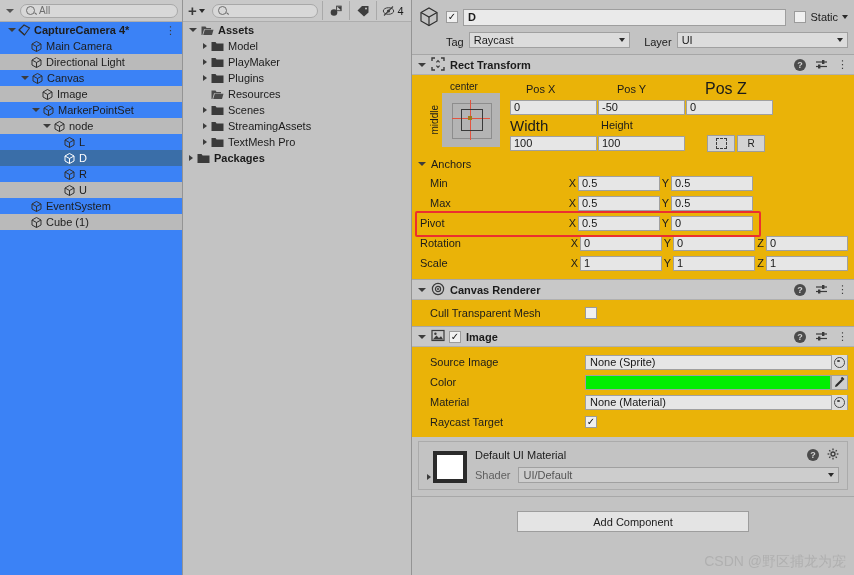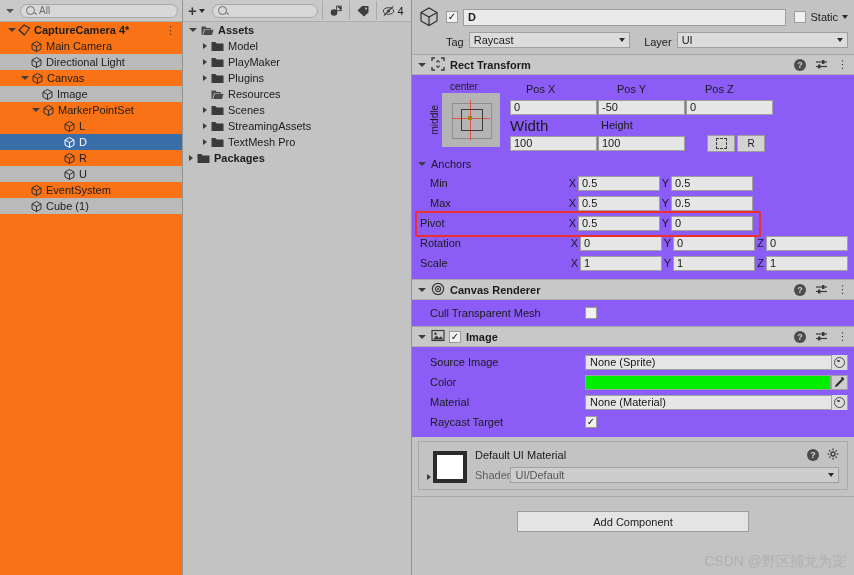--- a/index.html
+++ b/index.html
@@ -27,21 +27,21 @@
     display:flex;align-items:center;padding:0 3px;box-sizing:border-box;
     font-size:11px;color:#161616;
   }
   .chk{
     width:12px;height:12px;background:#f0f0f0;border:1px solid #9b9b9b;
     box-sizing:border-box;display:flex;align-items:center;justify-content:center;
     font-size:10px;color:#111;line-height:1;
   }
 
   
-  .hier{width:183px;height:575px;background:#f97316;border-right:1px solid #949494;box-sizing:border-box;position:relative;}
+  .hier{width:183px;height:575px;background:#3b82f6;border-right:1px solid #949494;box-sizing:border-box;position:relative;}
   .hier-top{height:21px;display:flex;align-items:center;padding:0 4px;background:#c9c9c9;border-bottom:1px solid #adadad;}
   .hier-top .tri{margin:0 6px 0 2px;}
   .searchbox{
     flex:1;height:14px;background:#d8d8d8;border:1px solid #a8a8a8;border-radius:7px;
     display:flex;align-items:center;padding:0 5px;box-sizing:border-box;color:#6d6d6d;font-size:10px;
   }
   .magnifier{width:7px;height:7px;border:1.3px solid #6d6d6d;border-radius:50%;position:relative;margin-right:4px;flex:none;}
   .magnifier:after{content:"";position:absolute;width:3px;height:1.3px;background:#6d6d6d;transform:rotate(40deg);right:-3px;bottom:0px;}
   .hrow{height:16px;display:flex;align-items:center;font-size:11px;color:#1d1d1d;padding-left:2px;position:relative;}
   .hrow.alt{background:#bababa;}
@@ -71,21 +71,21 @@
   .goname{flex:1;height:17px;background:#eaeaea;border:1px solid #9e9e9e;display:flex;align-items:center;padding:0 4px;box-sizing:border-box;font-weight:bold;font-size:11px;}
   .statwrap{display:flex;align-items:center;margin-left:8px;}
   .statwrap .chk{margin-right:4px;}
   .taglayer{display:flex;align-items:flex-end;margin-top:4px;padding-left:28px;}
   .lbl{font-size:11px;color:#1b1b1b;}
   .ddfield{
     height:16px;background:#dcdcdc;border:1px solid #a0a0a0;box-sizing:border-box;
     display:flex;align-items:center;justify-content:space-between;padding:0 4px;font-size:11px;
   }
 
-  .comp{border-top:1px solid #a6a6a6;background:#8b5cf6;}
+  .comp{border-top:1px solid #a6a6a6;background:#eab308;}
   .comp-head{height:19px;display:flex;align-items:center;background:#c8c8c8;border-bottom:1px solid #b0b0b0;padding:0 6px;}
   .comp-head .tri{margin-right:5px;flex:none;}
   .comp-title{font-weight:bold;font-size:11px;margin-left:5px;}
   .comp-right{margin-left:auto;display:flex;align-items:center;gap:9px;}
   .qico{width:12px;height:12px;border-radius:50%;background:#4c4c4c;color:#d2d2d2;font-size:9px;display:flex;align-items:center;justify-content:center;font-weight:bold;}
   .presetico{width:13px;height:12px;position:relative;}
   .kebab2{font-size:11px;color:#3e3e3e;line-height:9px;}
 
   .body{padding:5px 6px 6px 6px;}
   .frow{display:flex;align-items:center;height:20px;}
@@ -181,20 +181,29 @@
           <span>Image</span>
         </div>
         <div class="hrow">
           <span class="tri open" style="margin-left:30px;margin-right:2px;"></span>
           <span class="cubeico"><svg width="13" height="13" viewBox="0 0 13 13">
               <polygon points="2,4 6.5,1.5 11,4 11,9 6.5,11.5 2,9" fill="none" stroke="#313131" stroke-width="1"></polygon>
               <polyline points="2,4 6.5,6.5 11,4" fill="none" stroke="#313131" stroke-width="1"></polyline>
               <line x1="6.5" y1="6.5" x2="6.5" y2="11.5" stroke="#313131" stroke-width="1"></line>
             </svg></span>
           <span>MarkerPointSet</span>
+        </div>
+        <div class="hrow alt">
+          <span class="tri open" style="margin-left:41px;margin-right:2px;"></span>
+          <span class="cubeico"><svg width="13" height="13" viewBox="0 0 13 13">
+              <polygon points="2,4 6.5,1.5 11,4 11,9 6.5,11.5 2,9" fill="none" stroke="#313131" stroke-width="1"></polygon>
+              <polyline points="2,4 6.5,6.5 11,4" fill="none" stroke="#313131" stroke-width="1"></polyline>
+              <line x1="6.5" y1="6.5" x2="6.5" y2="11.5" stroke="#313131" stroke-width="1"></line>
+            </svg></span>
+          <span>node</span>
         </div>
         <div class="hrow">
           <span style="display:inline-block;width:61px;"></span>
           <span class="cubeico"><svg width="13" height="13" viewBox="0 0 13 13">
               <polygon points="2,4 6.5,1.5 11,4 11,9 6.5,11.5 2,9" fill="none" stroke="#313131" stroke-width="1"></polygon>
               <polyline points="2,4 6.5,6.5 11,4" fill="none" stroke="#313131" stroke-width="1"></polyline>
               <line x1="6.5" y1="6.5" x2="6.5" y2="11.5" stroke="#313131" stroke-width="1"></line>
             </svg></span>
           <span>L</span>
         </div>
@@ -429,21 +438,21 @@
                 <div class="ap-inner"></div>
                 <div class="ap-dot"></div>
               </div>
             </div>
           </div>
 
           <div style="flex:1;">
             <div class="row" style="height:16px;padding-left:16px;">
               <div style="width:91px;font-size:11px;">Pos X</div>
               <div style="width:88px;font-size:11px;">Pos Y</div>
-              <div style="font-size:11px;">Pos Z</div>
+              <div style="font-size:16px;">Pos Z</div>
             </div>
             <div class="row" style="height:20px;">
               <div class="field" style="width:87px;">
                   <span>0</span>
                 </div>
               <div class="field" style="width:87px;margin-left:1px;">
                   <span>-50</span>
                 </div>
               <div class="field" style="width:87px;margin-left:1px;">
                   <span>0</span>
@@ -671,21 +680,21 @@
                       <line x1="2.2" y1="2.2" x2="3.4" y2="3.4"></line>
                       <line x1="8.6" y1="8.6" x2="9.8" y2="9.8"></line>
                       <line x1="9.8" y1="2.2" x2="8.6" y2="3.4"></line>
                       <line x1="3.4" y1="8.6" x2="2.2" y2="9.8"></line>
                     </g>
                   </svg>
               </span>
             </span>
           </div>
           <div style="display:flex;align-items:center;margin-top:5px;">
-            <span style="font-size:11px;color:#5f5f5f;">Shader</span>
+            <span style="font-size:11px;color:#5f5f5f;margin-right:8px;">Shader</span>
             <div class="ddfield" style="flex:1;background:#cdcdcd;">
               <span style="color:#555;">UI/Default</span>
               <span class="ddarrow"></span>
             </div>
           </div>
         </div>
       </div>
     </div>
 
     <div class="sep"></div>

